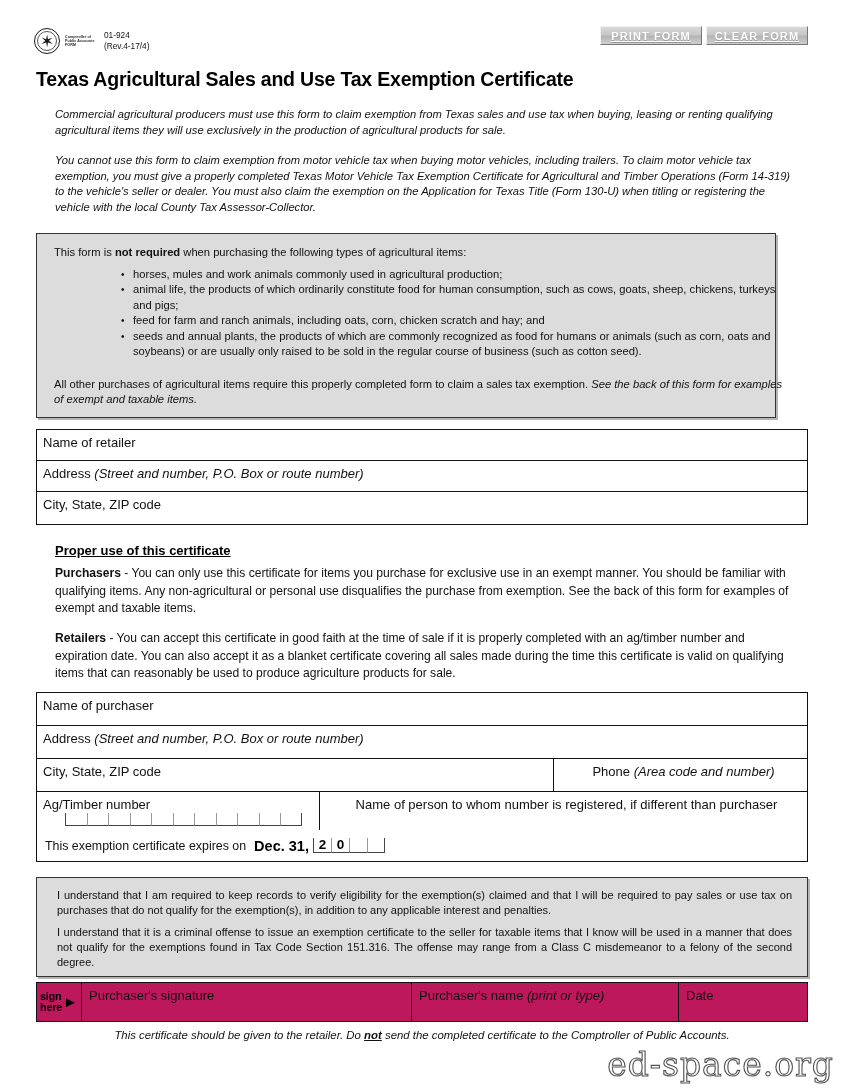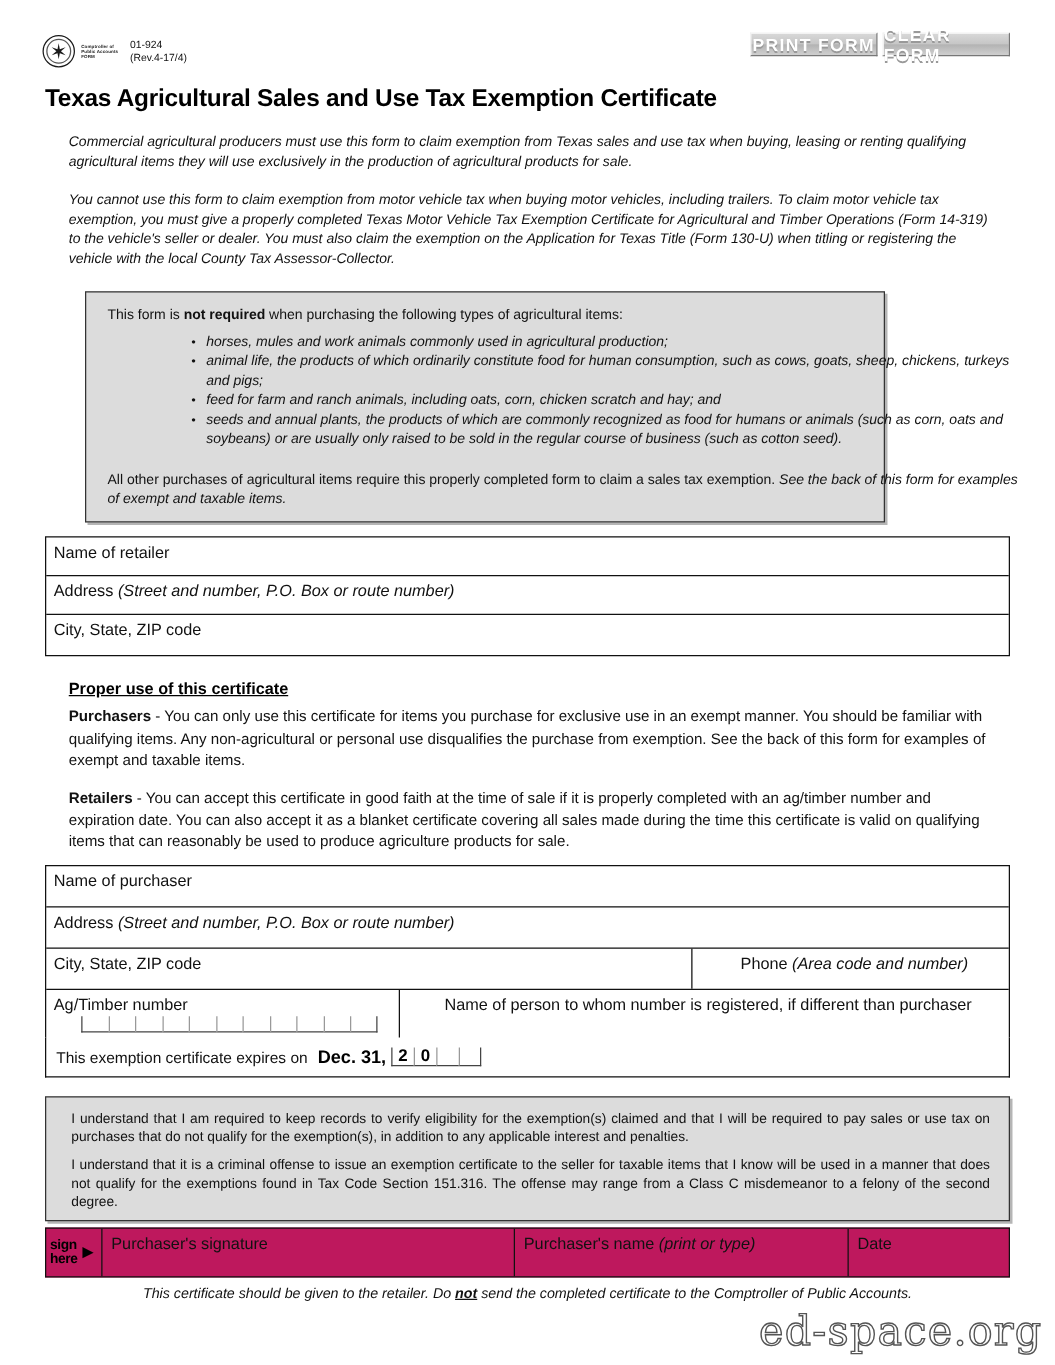--- a/index.html
+++ b/index.html
@@ -64,29 +64,30 @@
   }
   .btn {
     width: 102px;
     height: 19px;
     background: linear-gradient(to bottom, #d8d8d8 0%, #c6c6c6 48%, #b3b3b3 52%, #cfcfcf 100%);
     border-top: 1.5px solid #f2f2f2;
     border-left: 1.5px solid #f2f2f2;
     border-right: 1.5px solid #777;
     border-bottom: 1.5px solid #777;
     color: #ffffff;
-    font-size: 14px;
+    font-size: 11px;
     font-weight: bold;
     letter-spacing: 1.1px;
     display: flex;
     align-items: center;
     justify-content: center;
     text-shadow: 0 1px 0 #999;
     cursor: pointer;
     font-family: "Liberation Sans", sans-serif;
+    text-decoration: underline;
   }
 
   
   .title {
     position: absolute;
     left: 36px; top: 68px;
     font-size: 19.5px;
     font-weight: bold;
     letter-spacing: -0.2px;
     color: #000;
@@ -103,21 +104,21 @@
   .intro.p1 { top: 107px; }
   .intro.p2 { top: 153px; }
 
   
   .gray-panel {
     position: absolute;
     background: #dcdcdc;
     border: 1.2px solid #333;
     box-shadow: 2px 2px 0 rgba(120,120,120,0.55);
   }
-  #panel-notreq { left: 36px; top: 233px; width: 640px; height: 185px; margin-left: 32px; }
+  #panel-notreq { left: 36px; top: 233px; width: 740px; height: 185px; }
   #panel-understand { left: 36px; top: 877px; width: 772px; height: 100px; }
 
   .panel-lead {
     position: absolute;
     left: 17px; top: 11px;
     font-size: 11.2px;
     line-height: 15px;
     color: #111;
   }
   .bullets {
@@ -129,21 +130,20 @@
     padding: 0;
     list-style: none;
     font-size: 11.2px;
     line-height: 15.4px;
     color: #111;
   }
   .bullets li {
     position: relative;
     padding-left: 14px;
     margin-bottom: 0px;
-    font-style: italic;
   }
   .bullets li:before {
     content: "•";
     position: absolute;
     left: 2px; top: 0;
     font-size: 10px;
   }
   .panel-foot {
     position: absolute;
     left: 17px; top: 143px;

